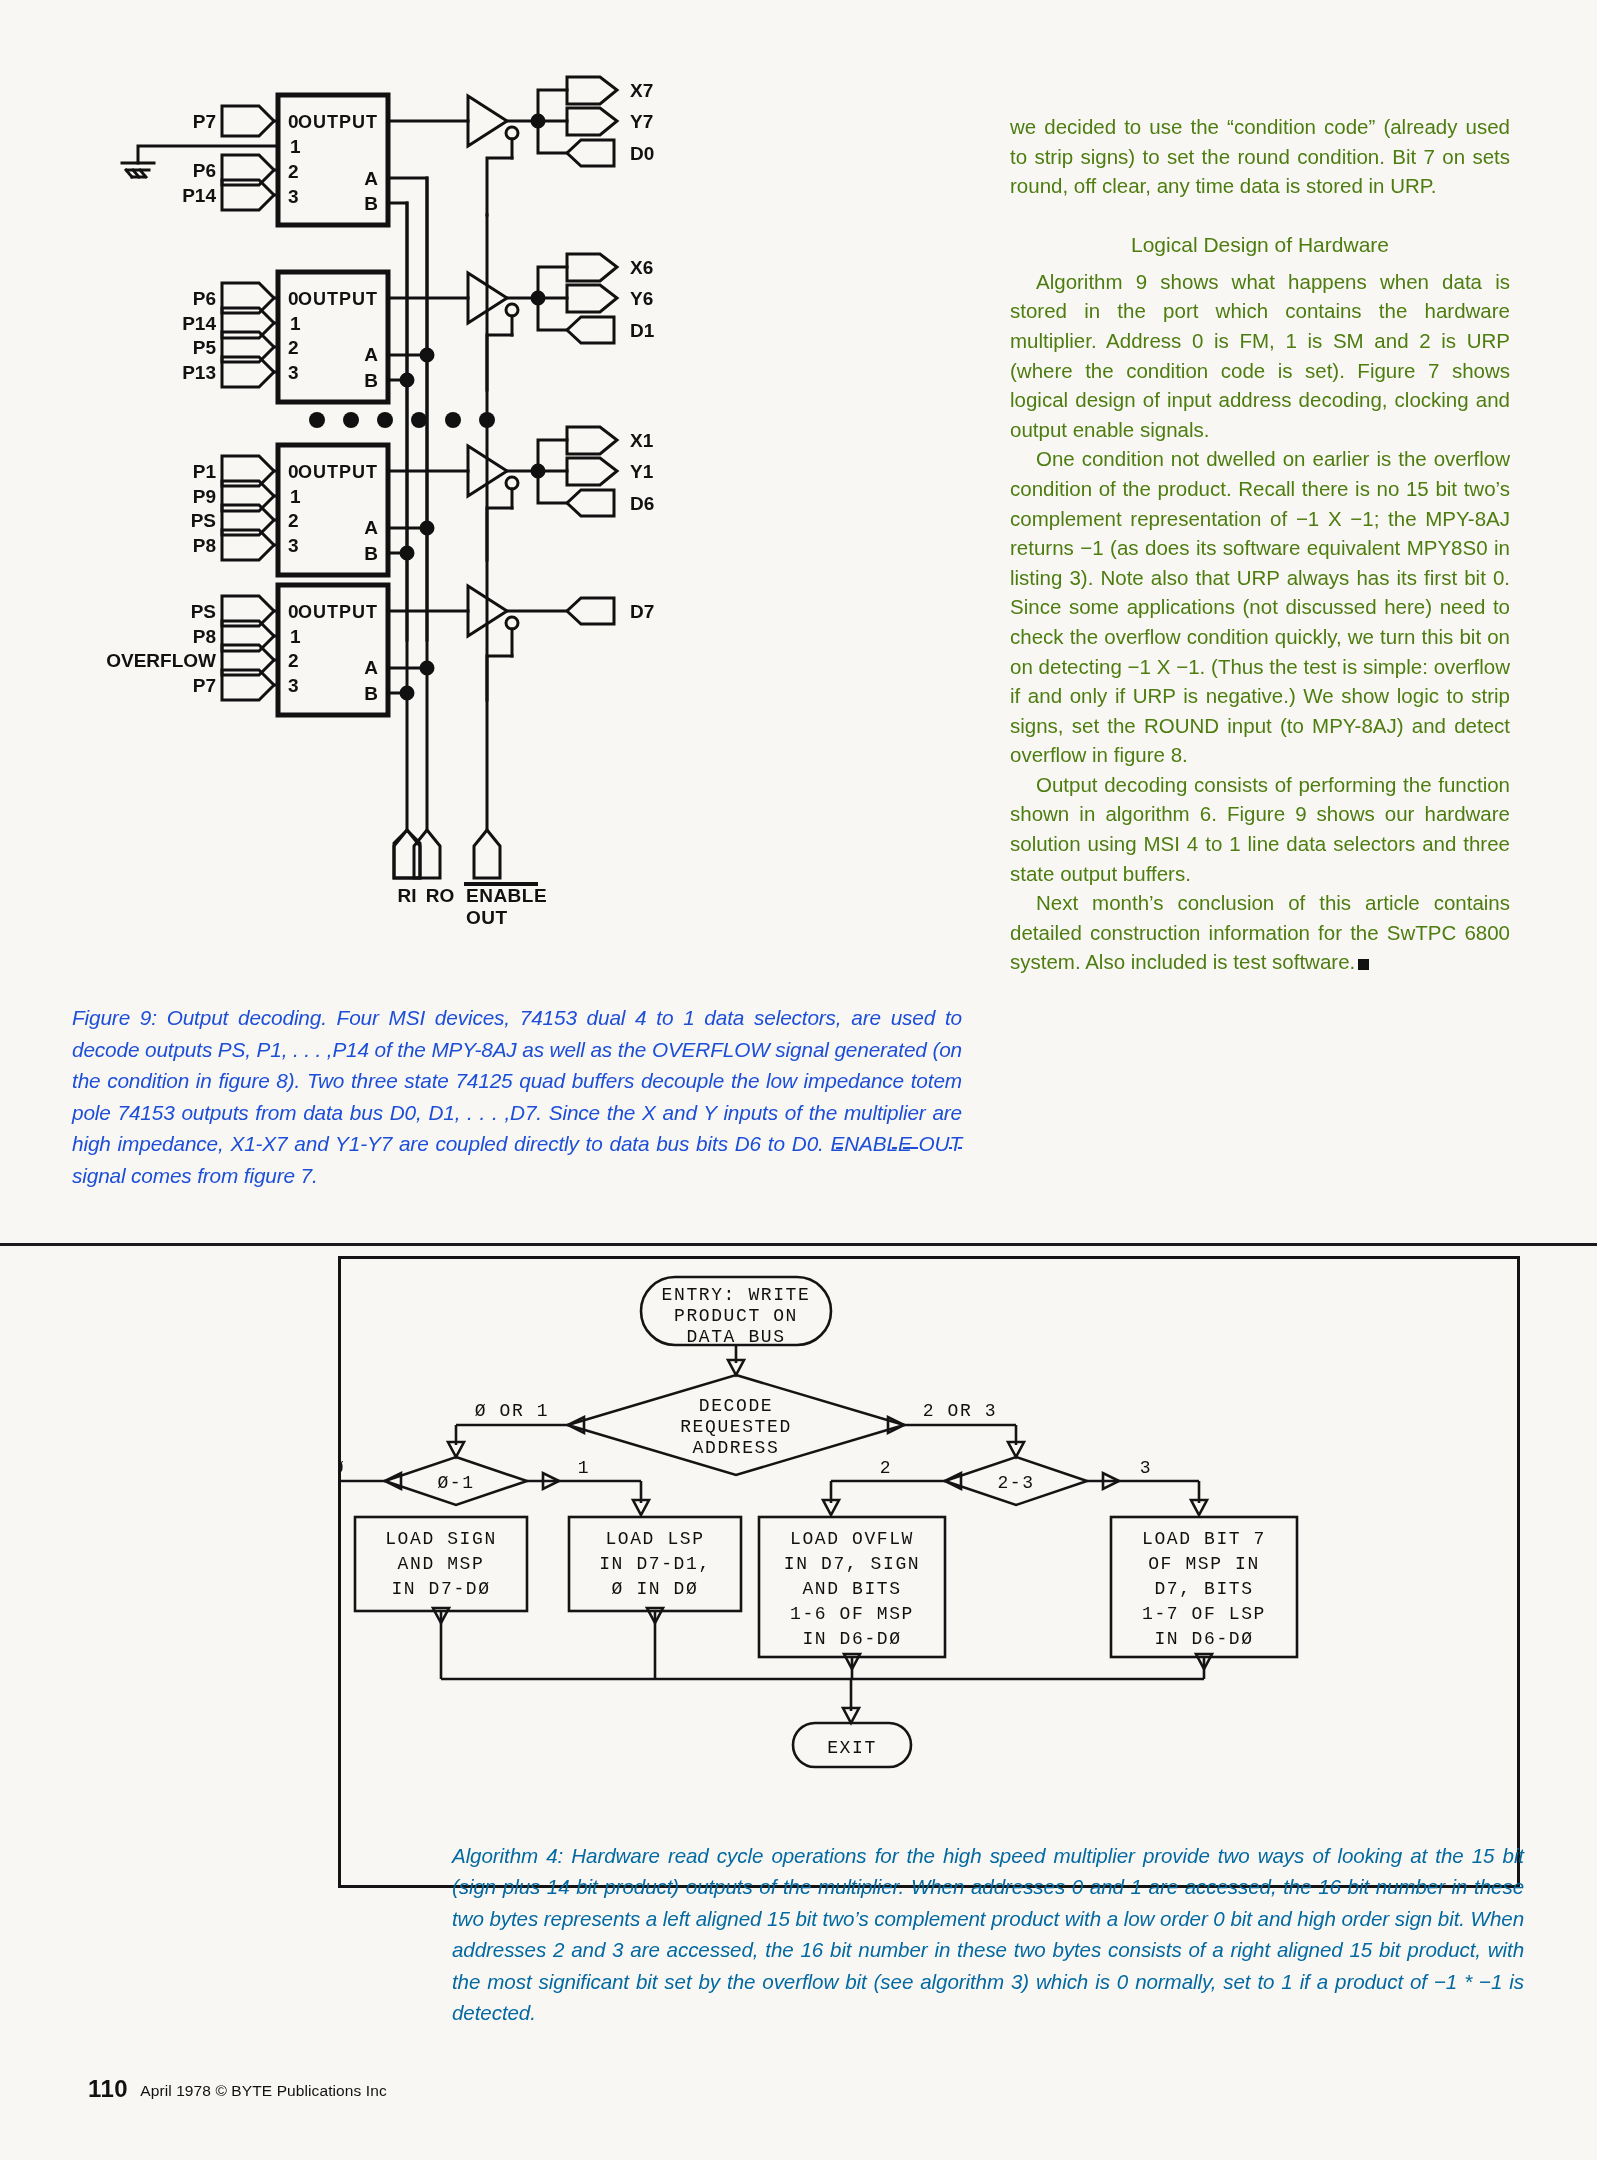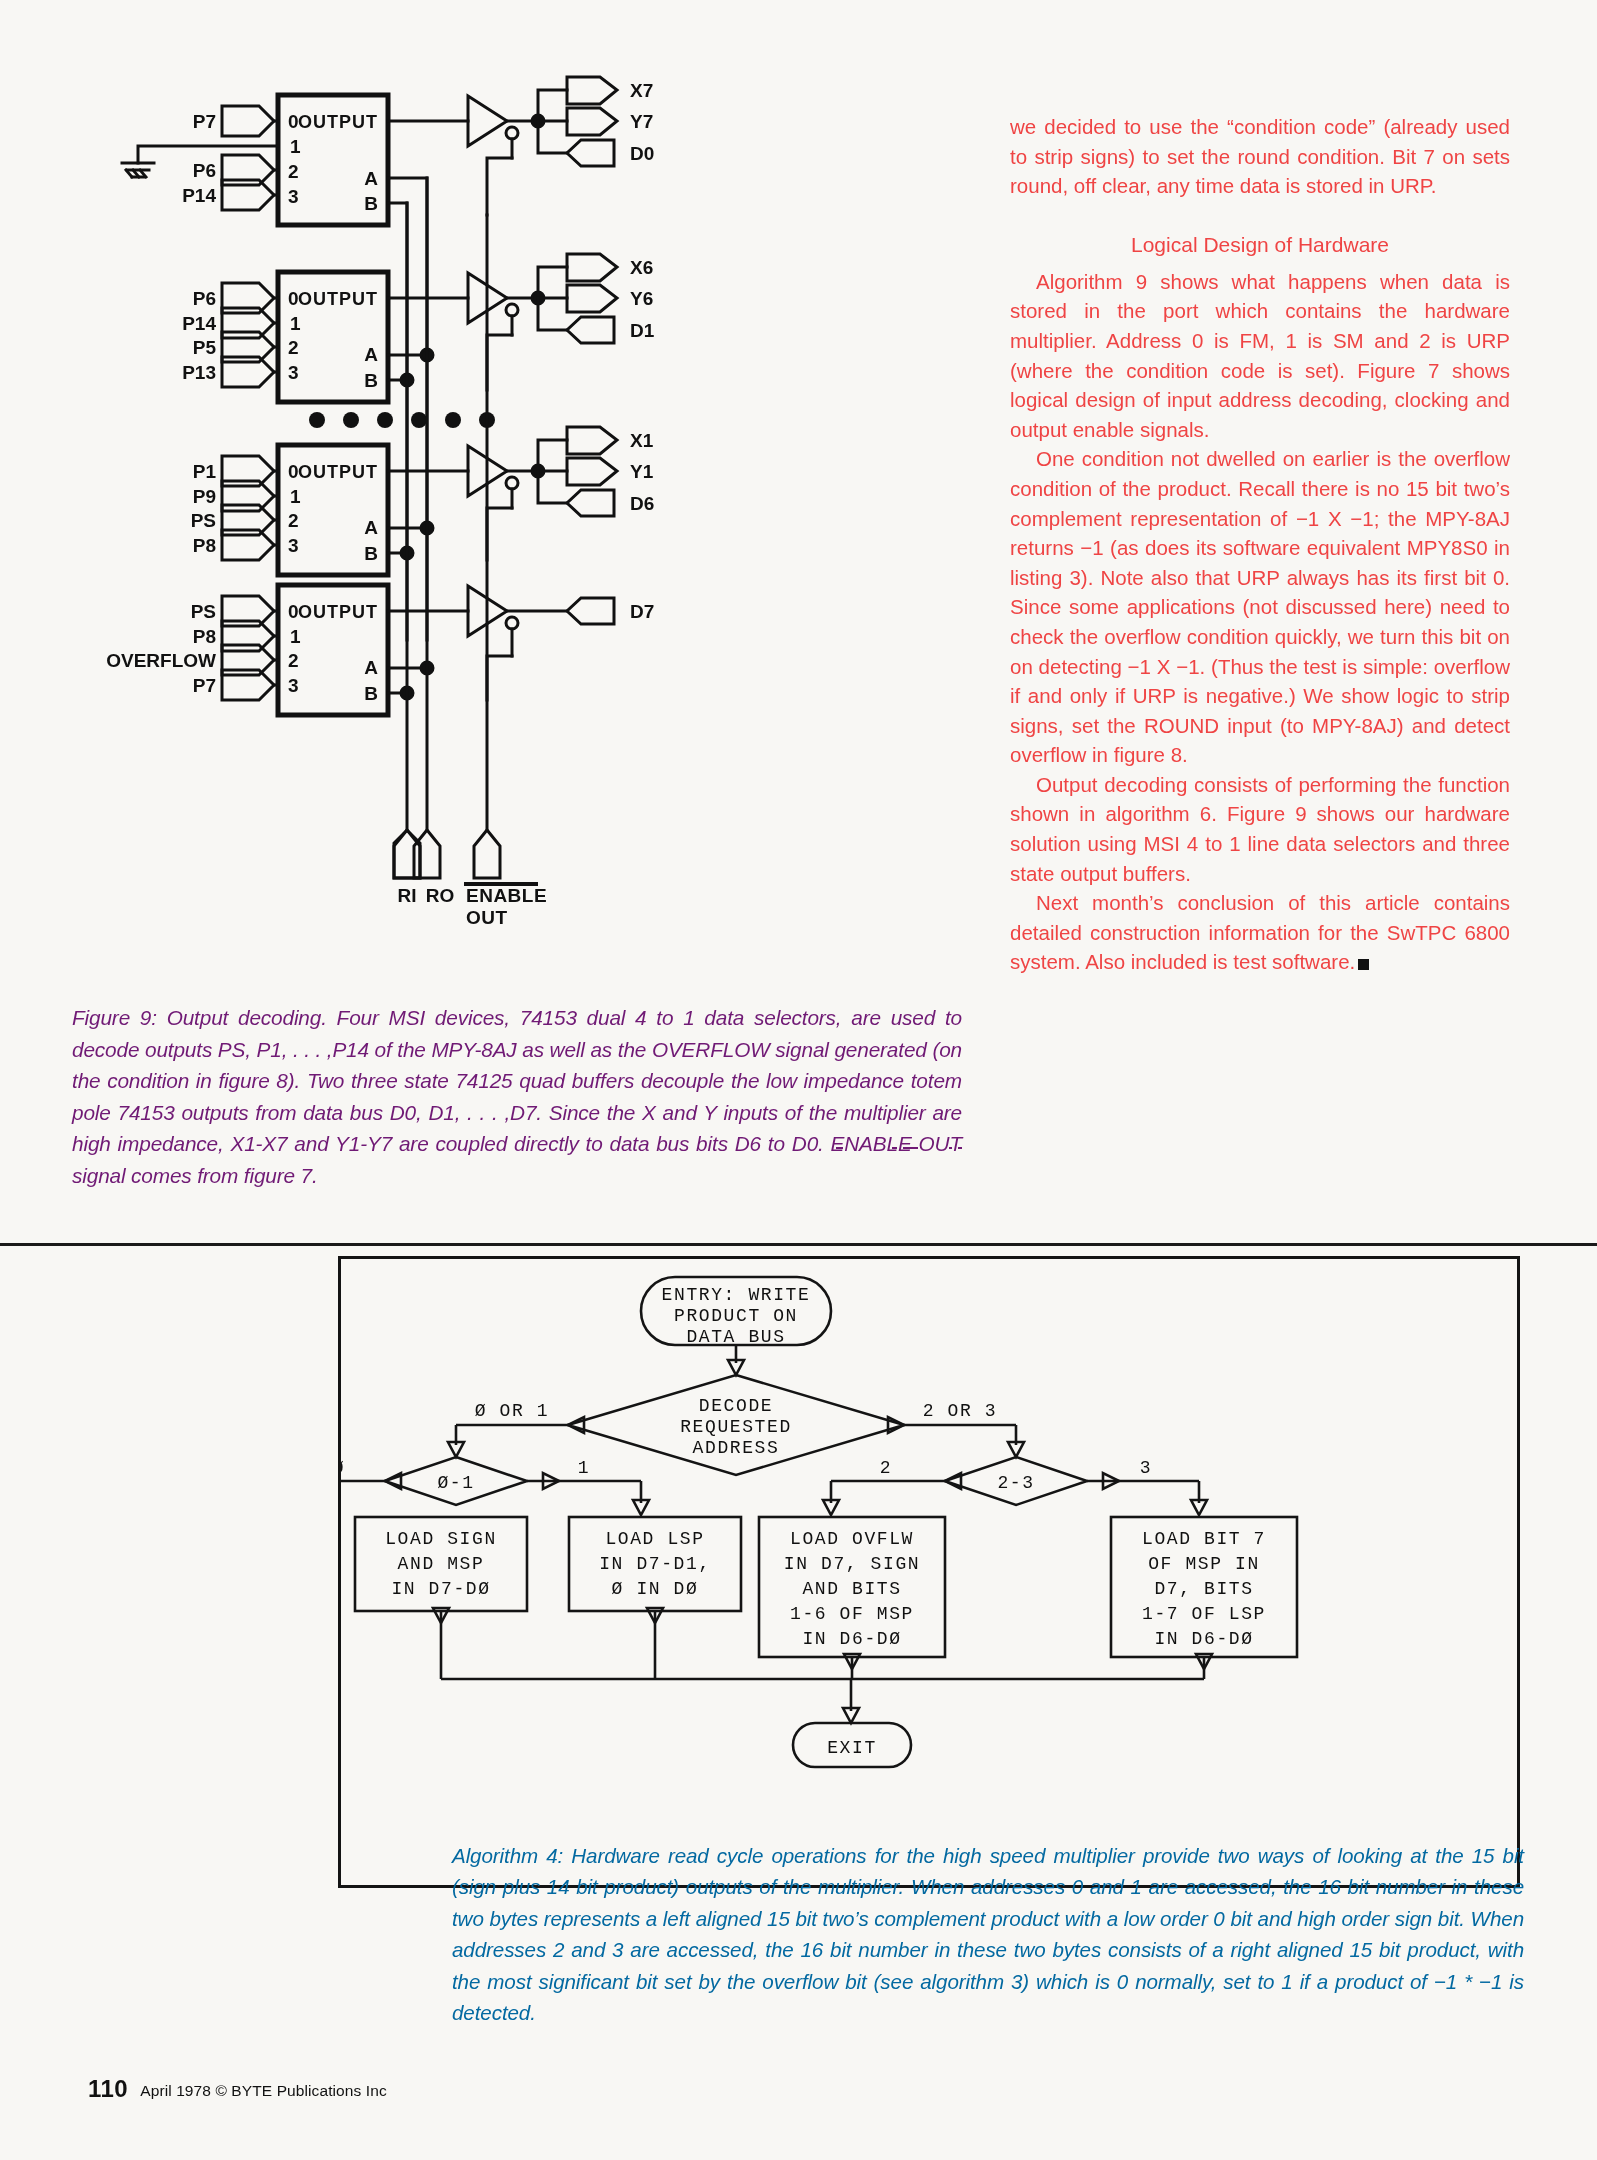--- a/index.html
+++ b/index.html
@@ -22,21 +22,21 @@
   }
 
   
   .body-col {
     position: absolute;
     left: 1010px;
     top: 112px;
     width: 500px;
     font-size: 20.5px;
     line-height: 29.6px;
-    color: #ef4444;
+    color: #4d7c0f;
     text-align: justify;
     font-family: "Liberation Sans", sans-serif;
   }
   .body-col p { margin: 0; text-indent: 0; }
   .body-col p.indent { text-indent: 26px; }
   .body-col h3 {
     margin: 30px 0 8px 0;
     font-size: 21px;
     font-weight: normal;
     line-height: 28px;
@@ -64,21 +64,21 @@
   
   .fig9-cap {
     position: absolute;
     left: 72px;
     top: 1002px;
     width: 890px;
     font-family: "Liberation Sans", sans-serif;
     font-style: italic;
     font-size: 20.8px;
     line-height: 31.6px;
-    color: #701a75;
+    color: #1d4ed8;
     text-align: justify;
     letter-spacing: -0.15px;
   }
   .fig9-cap .ovl {
     text-decoration: underline;
     text-underline-offset: -3.5px;
     text-decoration-thickness: 1.6px;
   }
 
   

